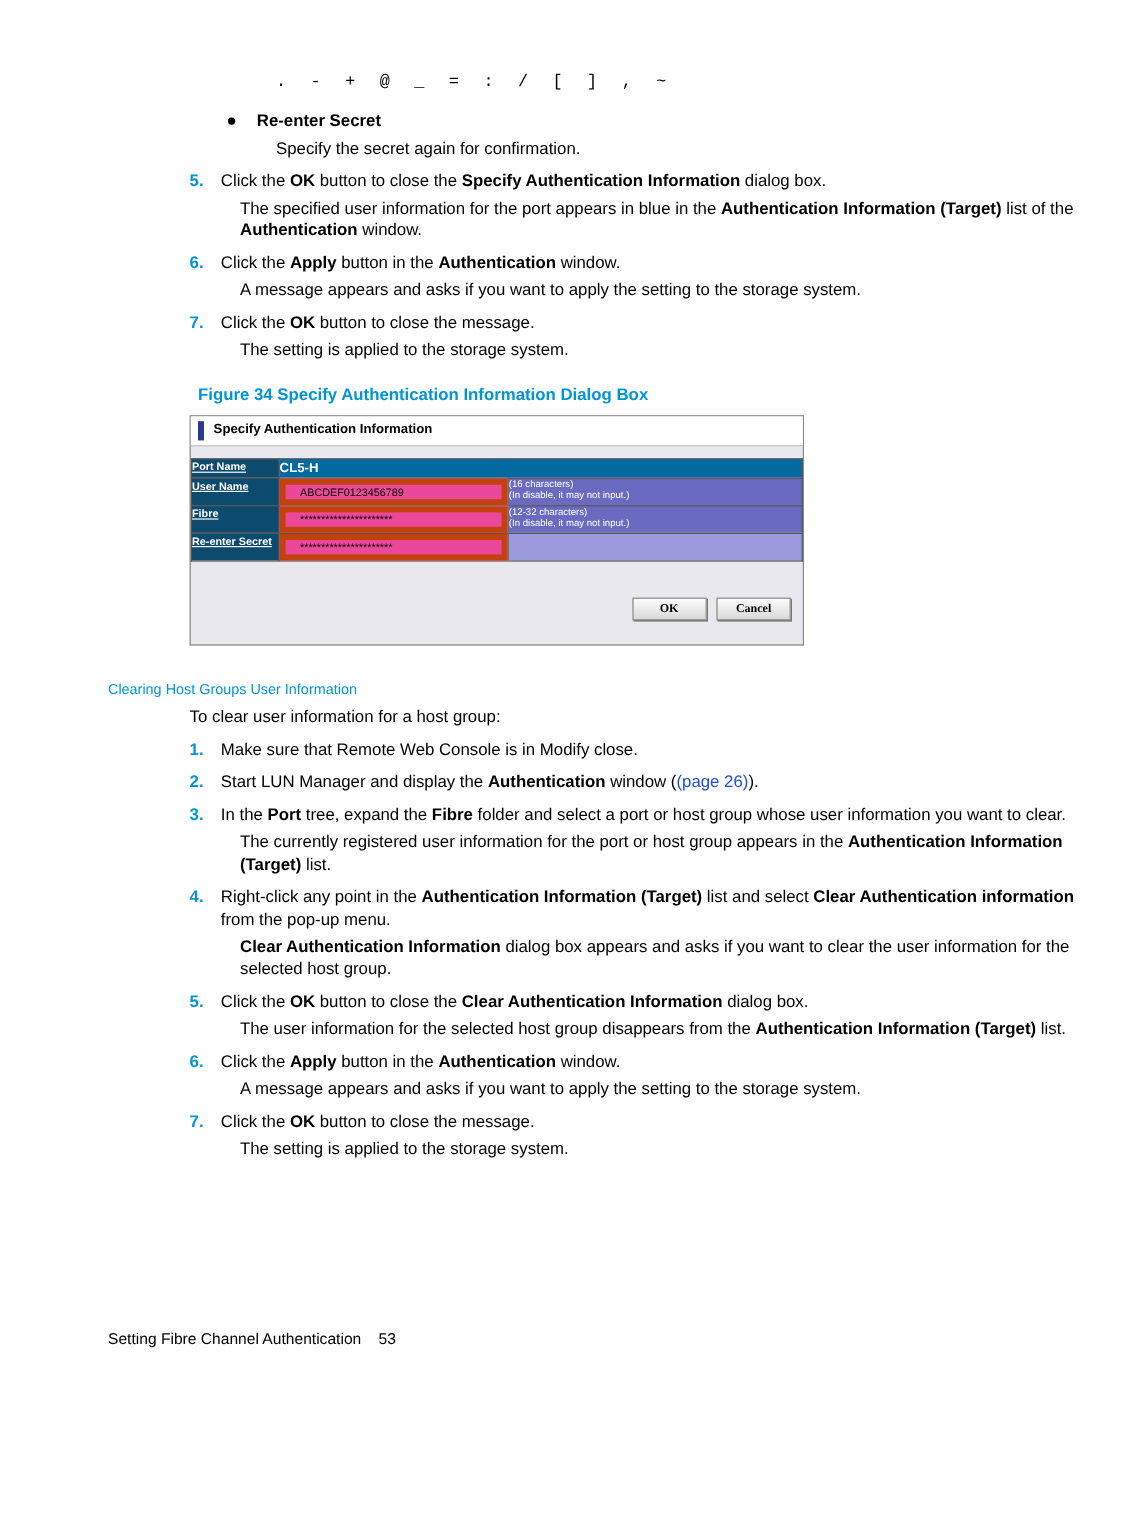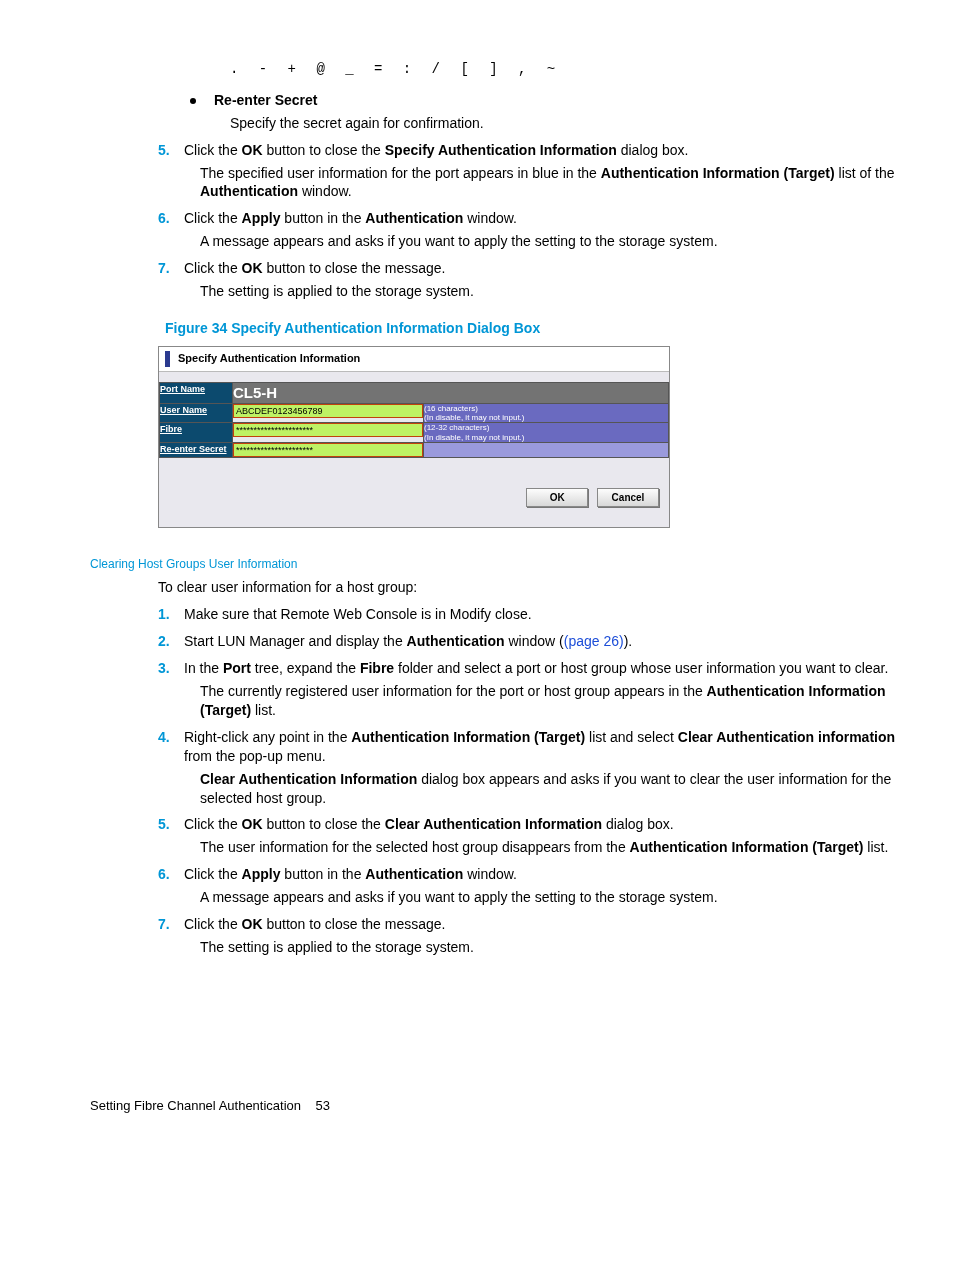--- a/index.html
+++ b/index.html
@@ -113,48 +113,49 @@
     background: #0c4a6e;
     color:#fff;
     font-weight:bold;
     font-size:9px;
     padding:5px 6px;
     width:72px;
     border:1px solid #555;
     text-decoration:underline;
   }
   .dval-wide {
-    background:#737373; color:#fff; font-weight:bold; font-size:15px;
+    background:#0369a1; color:#fff; font-weight:bold; font-size:11px;
     padding:5px 6px;
     border:1px solid #555;
   }
   .dinp-cell {
     background:#e9e8ee;
     padding:2px 3px;
     border:1px solid #555;
     border-right:none;
     width:190px;
   }
   .dinp-cell input {
     width:100%;
     box-sizing:border-box;
     font-size:9px;
-    padding:1px 2px;
-    border:1px solid #c2410c;
-    background:#bef264;
+    padding:1px 12px;
+    border:5px solid #c2410c;
+    background:#ec4899;
   }
   .dhint {
     background:#6a6ac0; color:#fff; font-size:8px;
     padding:2px 6px;
     border:1px solid #555;
     line-height:1.15;
   }
   .dbtns {
     text-align:right;
     padding: 30px 10px 20px 4px;
+    font-family: Liberation Serif, serif;
   }
   .dbtn {
     display:inline-block;
     width:60px;
     text-align:center;
     font-size:10px;
     font-weight:bold;
     padding:2px 0;
     background: linear-gradient(#fdfdfd,#d8d8d8);
     border:1px solid #888;

